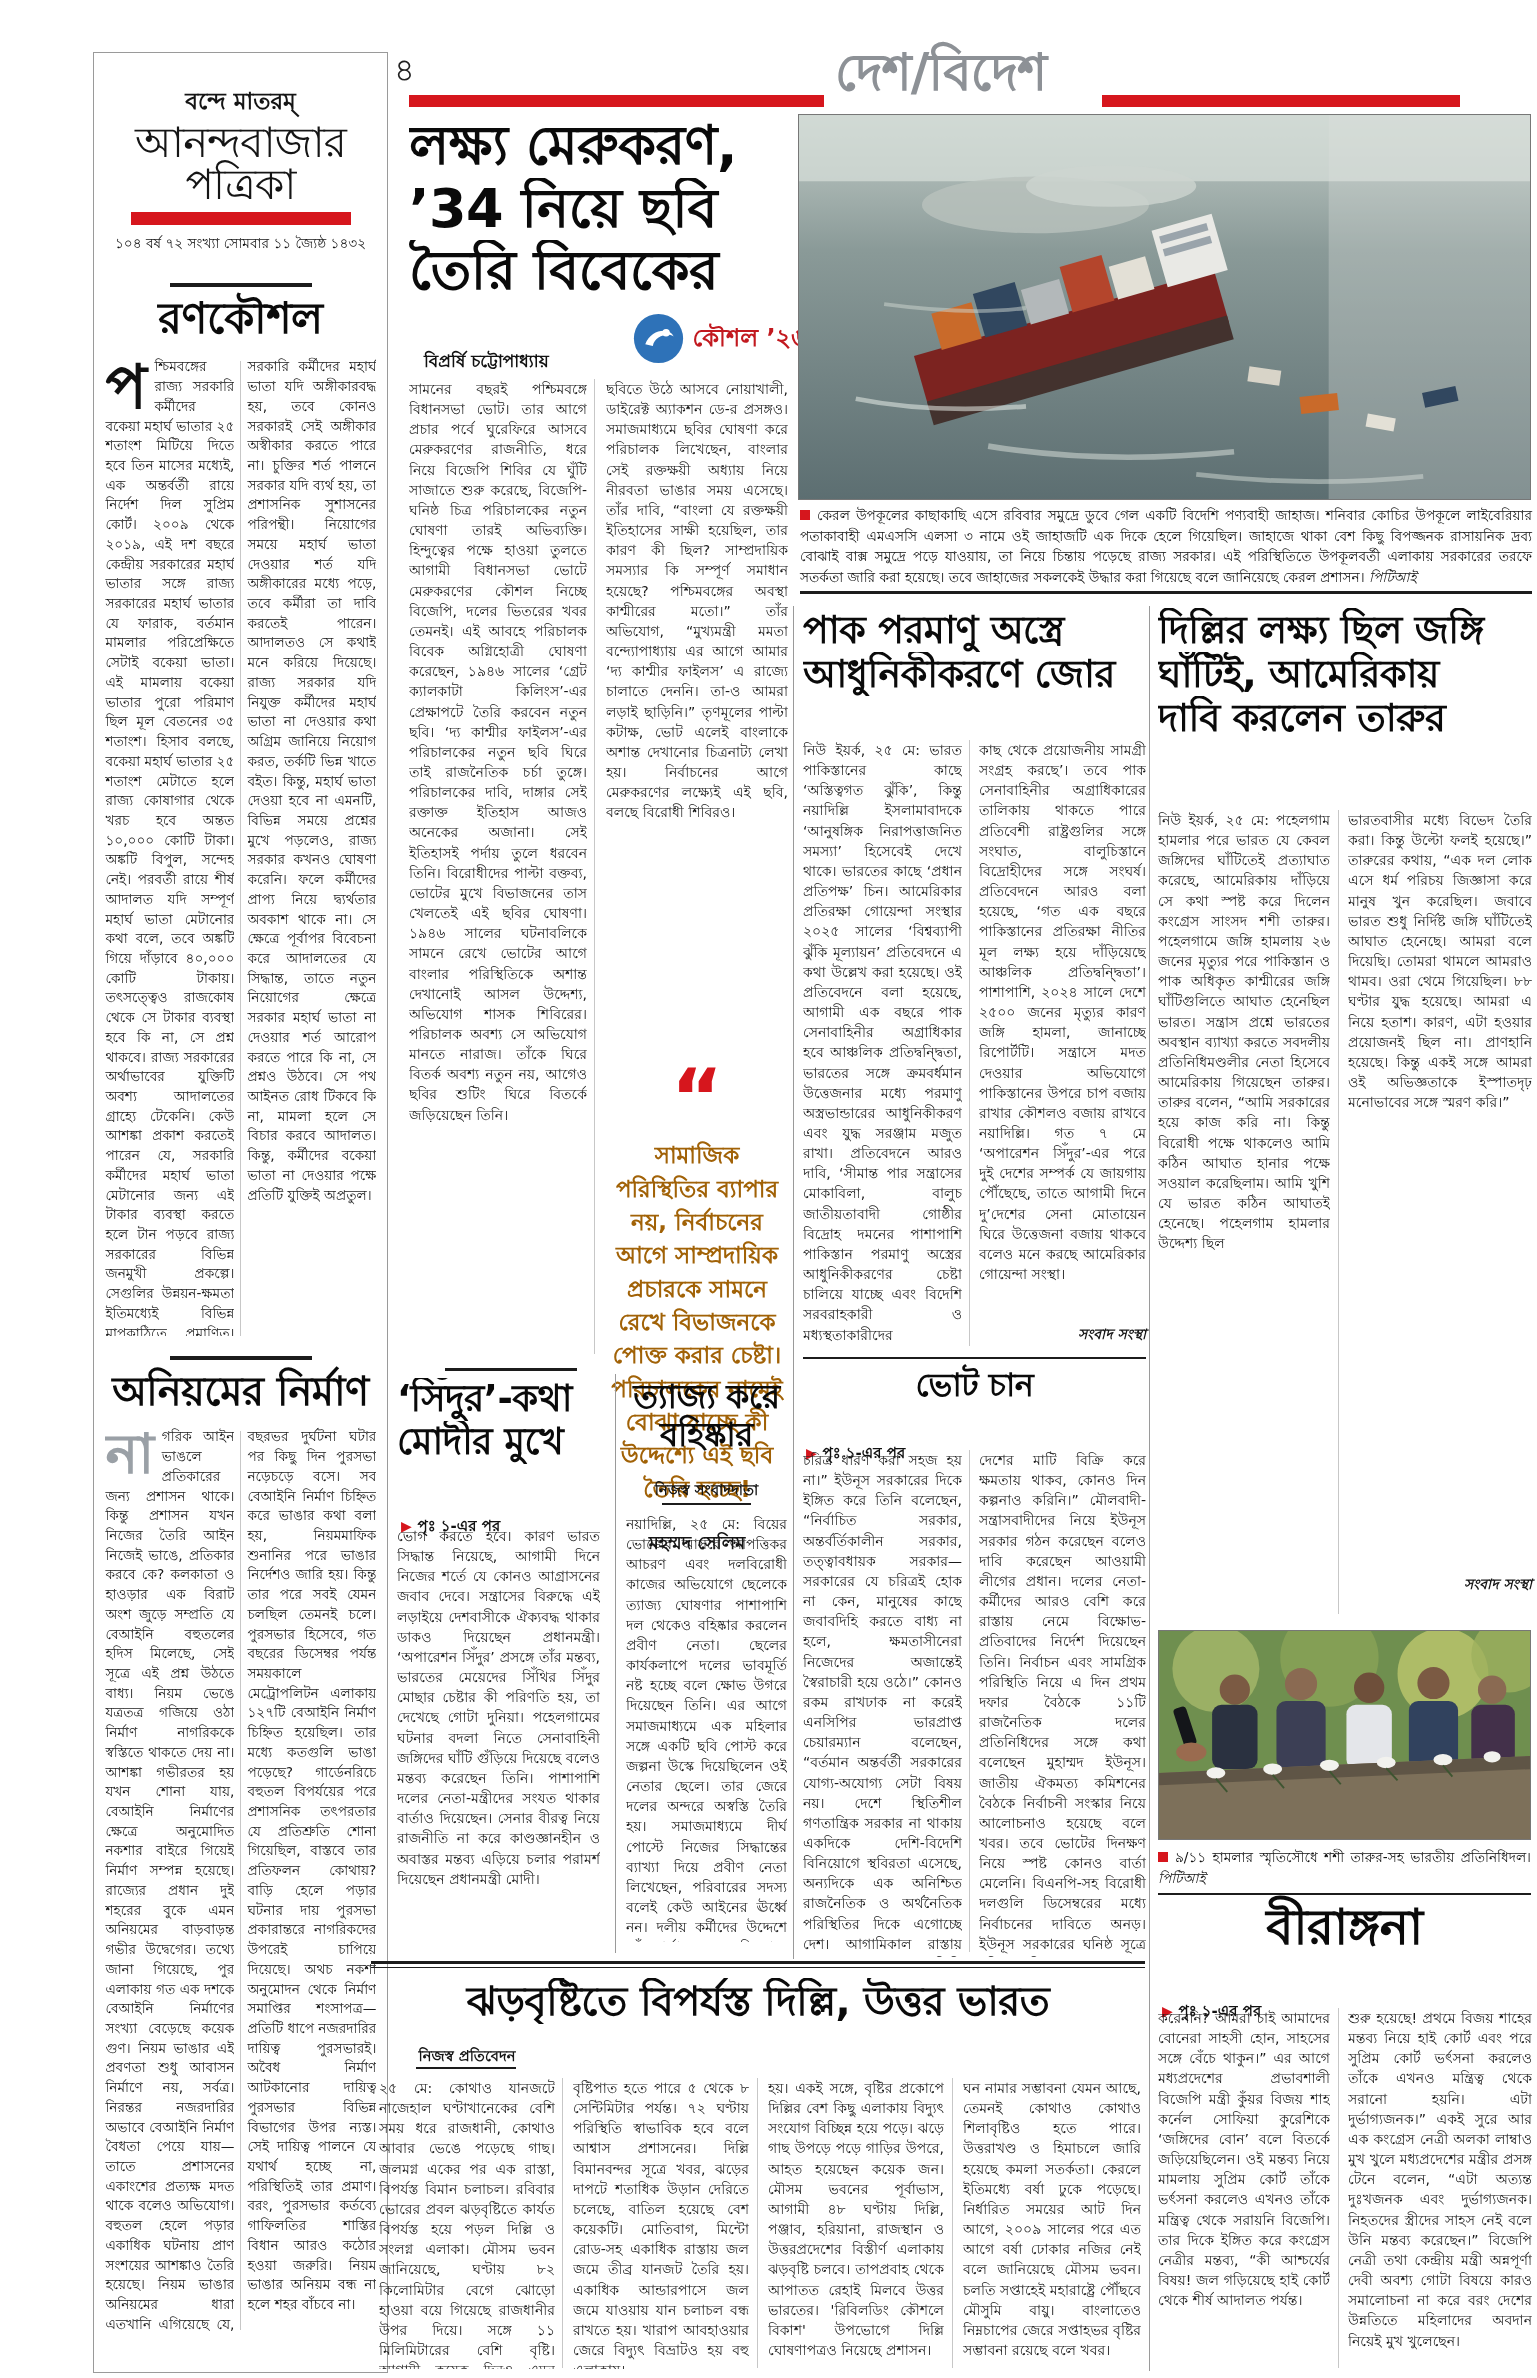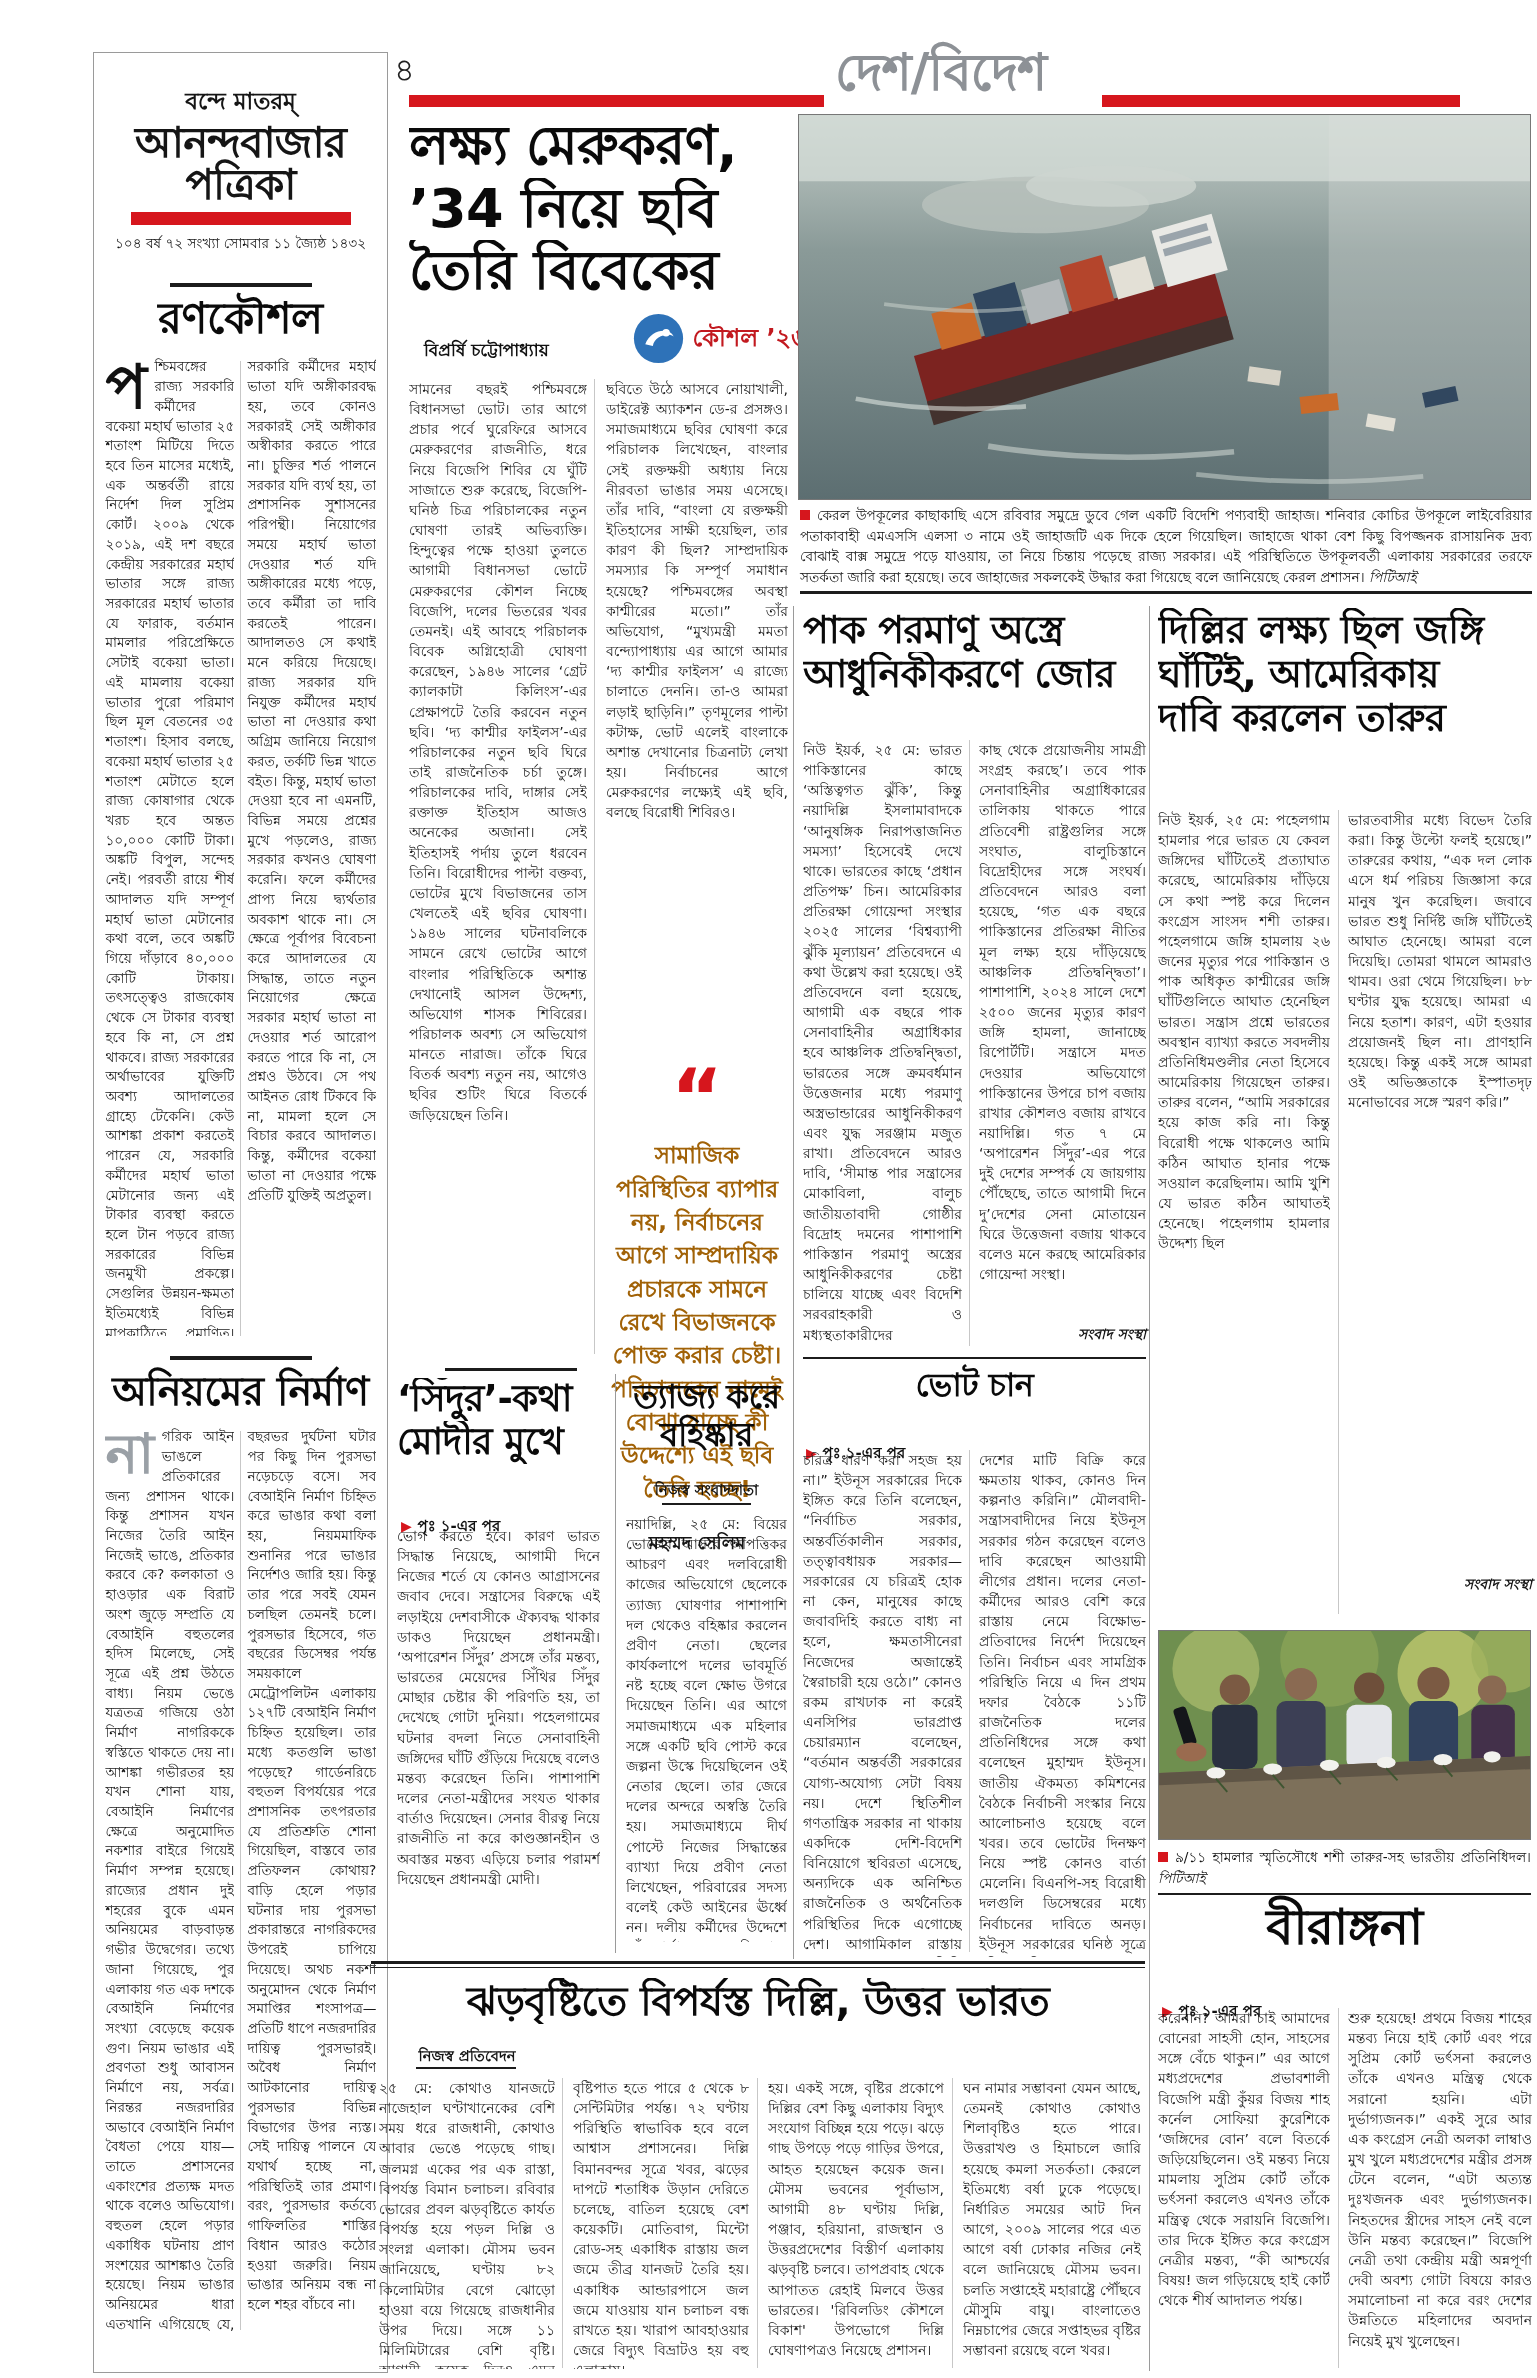--- a/index.html
+++ b/index.html
@@ -19,21 +19,21 @@
   .cont{font-weight:bold;font-size:15px;color:#111;margin-top:23px;}
   .cont .arrow{color:#d6161d;font-size:14px;margin-right:5.7px;}
   .dropcap{float:left;font-weight:bold;line-height:0.85;margin:3.8px 7.6px 0 0;color:#111;}
   .dropcap.graycap{color:#9aa0a6;}
   .photo-frame{border:0.9px solid #777;box-sizing:border-box;overflow:hidden;background:#88979a;}
   .sign{font-weight:bold;font-style:italic;text-align:right;}
   .pull-quote{font-size:25.6px;line-height:1.45;font-weight:700;text-align:center;color:#a16207;}
   .quote-mark{color:#d6161d;font-size:79px;line-height:0.6;font-weight:bold;display:block;text-align:center;}
   .colA-box{border:1.4px solid #9a9a9a;background:#fff;}
   .masthead-slogan{font-size:23px;font-weight:bold;}
-  .masthead-title{font-size:42px;font-weight:bold;letter-spacing:-0.9px;line-height:1.0;}
+  .masthead-title{font-size:42px;font-weight:normal;letter-spacing:-0.9px;line-height:1.0;}
   .masthead-date{font-size:13.7px;}
   .section-title{font-size:51px;font-weight:bold;color:#8d9196;letter-spacing:-0.9px;}
   .pageno{font-size:32px;color:#222;}
   .corner{font-size:9.5px;color:#555;letter-spacing:0.9px;}
   .logo-circle{display:inline-block;vertical-align:middle;}
   .logo-label{font-weight:bold;font-size:24px;color:#c2191f;margin-left:7.6px;vertical-align:middle;}
   .nowrap{white-space:nowrap;overflow:hidden;}
 </style>
 </head>
 <body>
@@ -73,21 +73,21 @@
       </div>
       <div class="abs body-text" style="left:142px;top:0;width:129px;height:904px;font-size:13.7px;">বছরভর দুর্ঘটনা ঘটার পর কিছু দিন পুরসভা নড়েচড়ে বসে। সব বেআইনি নির্মাণ চিহ্নিত করে ভাঙার কথা বলা হয়, নিয়মমাফিক শুনানির পরে ভাঙার নির্দেশও জারি হয়। কিন্তু তার পরে সবই যেমন চলছিল তেমনই চলে। পুরসভার হিসেবে, গত বছরের ডিসেম্বর পর্যন্ত সময়কালে মেট্রোপলিটন এলাকায় ১২৭টি বেআইনি নির্মাণ চিহ্নিত হয়েছিল। তার মধ্যে কতগুলি ভাঙা পড়েছে? গার্ডেনরিচে বহুতল বিপর্যয়ের পরে প্রশাসনিক তৎপরতার যে প্রতিশ্রুতি শোনা গিয়েছিল, বাস্তবে তার প্রতিফলন কোথায়? বাড়ি হেলে পড়ার ঘটনার দায় পুরসভা প্রকারান্তরে নাগরিকদের উপরেই চাপিয়ে দিয়েছে। অথচ নকশা অনুমোদন থেকে নির্মাণ সমাপ্তির শংসাপত্র— প্রতিটি ধাপে নজরদারির দায়িত্ব পুরসভারই। অবৈধ নির্মাণ আটকানোর দায়িত্ব পুরসভার বিভিন্ন বিভাগের উপর ন্যস্ত। সেই দায়িত্ব পালনে যে যথার্থ হচ্ছে না, পরিস্থিতিই তার প্রমাণ। বরং, পুরসভার কর্তব্যে গাফিলতির শাস্তির বিধান আরও কঠোর হওয়া জরুরি। নিয়ম ভাঙার অনিয়ম বন্ধ না হলে শহর বাঁচবে না।</div>
     </div>
   </div>
 
   <div class="abs hl" style="left:409px;top:115px;width:380px;font-size:54px;">
     <div class="nowrap">লক্ষ্য মেরুকরণ,</div>
     <div class="nowrap">’34 নিয়ে ছবি</div>
     <div class="nowrap">তৈরি বিবেকের</div>
   </div>
-  <div class="abs byline" style="left:424px;top:337px;font-size:17px;">বিপ্রর্ষি চট্টোপাধ্যায়</div>
+  <div class="abs byline" style="left:424px;top:348px;font-size:17px;">বিপ্রর্ষি চট্টোপাধ্যায়</div>
   <div class="abs" style="left:632px;top:312px;">
     <svg class="logo-circle" width="53" height="53" viewBox="0 0 56 56">
       <circle cx="28" cy="28" r="26" fill="#2e72b8"></circle>
       <path d="M14 34 C20 18, 40 16, 44 26 C40 22, 24 24, 22 36 Z" fill="#ffffff"></path>
       <circle cx="36" cy="22" r="4" fill="#ffffff"></circle>
     </svg><span class="logo-label">কৌশল ’২৬</span>
   </div>
 
   <div class="abs vrule light" style="left:594px;top:379px;height:975px;"></div>
   <div class="abs body-text" style="left:409px;top:379px;width:178px;height:984px;">সামনের বছরই পশ্চিমবঙ্গে বিধানসভা ভোট। তার আগে প্রচার পর্বে ঘুরেফিরে আসবে মেরুকরণের রাজনীতি, ধরে নিয়ে বিজেপি শিবির যে ঘুঁটি সাজাতে শুরু করেছে, বিজেপি-ঘনিষ্ঠ চিত্র পরিচালকের নতুন ঘোষণা তারই অভিব্যক্তি। হিন্দুত্বের পক্ষে হাওয়া তুলতে আগামী বিধানসভা ভোটে মেরুকরণের কৌশল নিচ্ছে বিজেপি, দলের ভিতরের খবর তেমনই। এই আবহে পরিচালক বিবেক অগ্নিহোত্রী ঘোষণা করেছেন, ১৯৪৬ সালের ‘গ্রেট ক্যালকাটা কিলিংস’-এর প্রেক্ষাপটে তৈরি করবেন নতুন ছবি। ‘দ্য কাশ্মীর ফাইলস’-এর পরিচালকের নতুন ছবি ঘিরে তাই রাজনৈতিক চর্চা তুঙ্গে। পরিচালকের দাবি, দাঙ্গার সেই রক্তাক্ত ইতিহাস আজও অনেকের অজানা। সেই ইতিহাসই পর্দায় তুলে ধরবেন তিনি। বিরোধীদের পাল্টা বক্তব্য, ভোটের মুখে বিভাজনের তাস খেলতেই এই ছবির ঘোষণা। ১৯৪৬ সালের ঘটনাবলিকে সামনে রেখে ভোটের আগে বাংলার পরিস্থিতিকে অশান্ত দেখানোই আসল উদ্দেশ্য, অভিযোগ শাসক শিবিরের। পরিচালক অবশ্য সে অভিযোগ মানতে নারাজ। তাঁকে ঘিরে বিতর্ক অবশ্য নতুন নয়, আগেও ছবির শুটিং ঘিরে বিতর্কে জড়িয়েছেন তিনি।</div>

